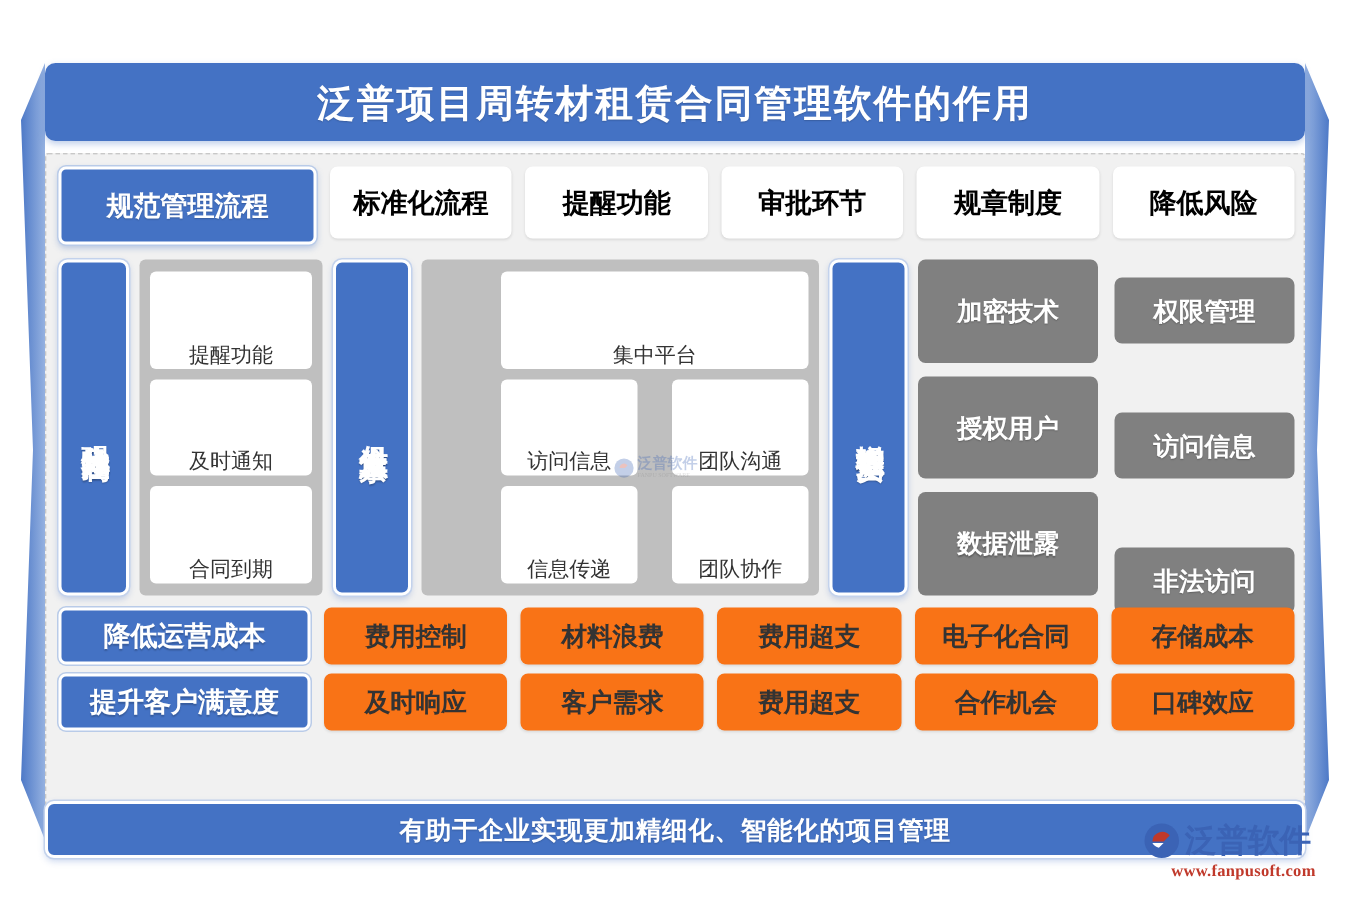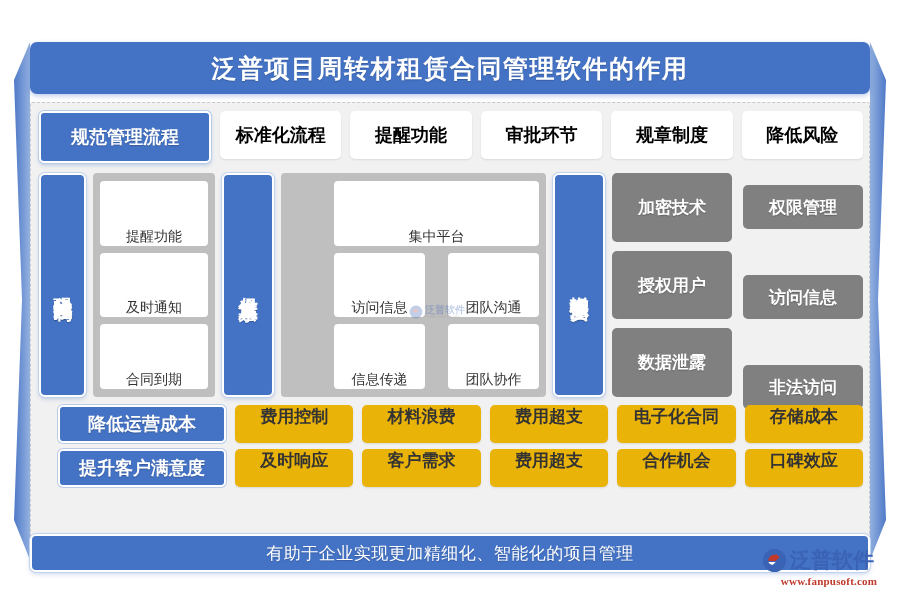--- a/index.html
+++ b/index.html
@@ -106,47 +106,47 @@
     display:flex;align-items:center;justify-content:center;
     color:#ffffff;font-size:17px;font-weight:bold;min-height:0;
     text-shadow:0 1px 1px rgba(0,0,0,.25);
   }
 
   
   .botrows{
     position:absolute;left:8px;top:302px;width:824px;height:82px;
     display:flex;flex-direction:column;gap:6px;
   }
-  .botrow{display:flex;gap:9px;flex:1 1 0;margin-left:19px;}
+  .botrow{display:flex;gap:9px;flex:1 1 0;}
   .botlabel{
     flex:0 0 168px;background:#4472C4;color:#ffffff;
     border:2px solid #ffffff;border-radius:5px;
     box-shadow:0 0 0 1px #b9cbe8;
     display:flex;align-items:center;justify-content:center;
     font-size:18px;font-weight:bold;box-sizing:border-box;
     text-shadow:0 1px 1px rgba(0,0,0,.2);
   }
   .botchip{
-    flex:1 1 0;background:#eab308;border-radius:5px;
-    display:flex;justify-content:center;
+    flex:1 1 0;background:#f97316;border-radius:5px;
+    display:flex;align-items:center;justify-content:center;
     font-size:17px;color:#333333;font-weight:bold;
     box-shadow:0 1px 2px rgba(0,0,0,.10);
   }
 
   
   .footer{
     position:absolute;left:0;top:492px;width:840px;height:38px;
     background:#4472C4;border-radius:6px;
     border:2px solid #ffffff;
     box-shadow:0 0 0 1px #c3d2ec,0 2px 5px rgba(68,114,196,.30);
     display:flex;align-items:center;justify-content:center;
     box-sizing:border-box;
   }
   .footer .txt{
-    color:#ffffff;font-size:17px;font-weight:normal;letter-spacing:.5px;
+    color:#ffffff;font-size:17px;font-weight:bold;letter-spacing:.5px;
     text-shadow:0 1px 1px rgba(0,0,0,.18);
   }
 
   
   .logo{position:absolute;left:762px;top:546px;width:134px;height:46px;}
   .logo .lrow{display:flex;align-items:center;gap:3px;height:28px;}
   .logo .mark{width:25px;height:25px;position:relative;flex:0 0 25px;}
   .logo .lname{
     font-size:21px;font-weight:bold;color:#3b63b5;letter-spacing:0px;
     font-family:"Liberation Serif","DejaVu Serif",serif;

